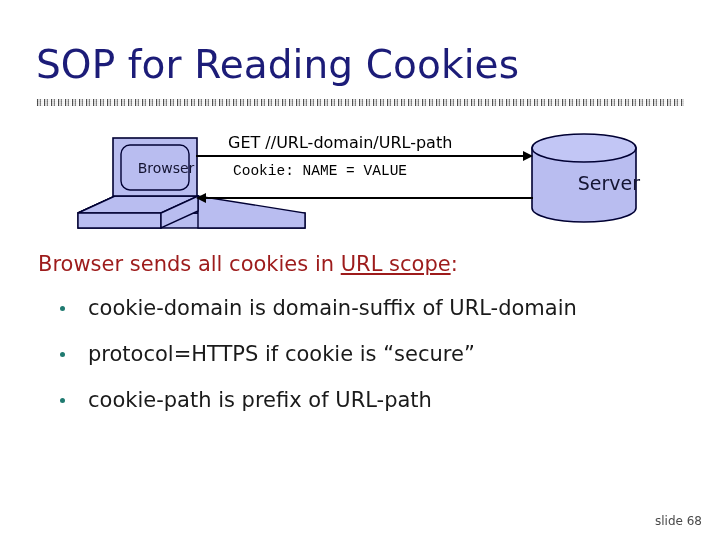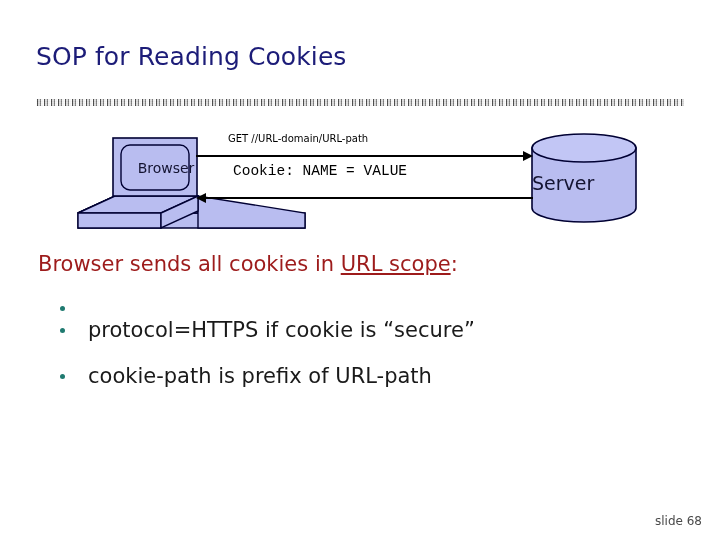--- a/index.html
+++ b/index.html
@@ -19,21 +19,21 @@
     position: absolute;
     inset: 0;
     background: #ffffff;
   }
 
   
   .title {
     position: absolute;
     left: 36px;
     top: 42px;
-    font-size: 25px;
+    font-size: 39px;
     color: #1c1c78;
     font-family: "DejaVu Sans", "Liberation Sans", sans-serif;
     letter-spacing: 0.1px;
     white-space: nowrap;
   }
 
   
   .divider {
     position: absolute;
     left: 36px;
@@ -68,31 +68,31 @@
     font-size: 14px;
     color: #141432;
     font-family: "DejaVu Sans", "Liberation Sans", sans-serif;
     margin-left: 12px;
   }
   .server-label {
     position: absolute;
     left: 532px;
     top: 172px;
     width: 108px;
-    text-align: left;
+    text-align: right;
     font-size: 19px;
     color: #141432;
     font-family: "DejaVu Sans", "Liberation Sans", sans-serif;
   }
 
   .msg-top {
     position: absolute;
     left: 228px;
     top: 133px;
-    font-size: 10px;
+    font-size: 16px;
     color: #000000;
     white-space: nowrap;
     font-family: "DejaVu Sans", "Liberation Sans", sans-serif;
   }
   .msg-bottom {
     position: absolute;
     left: 233px;
     top: 163px;
     font-size: 14.5px;
     color: #000000;
@@ -198,20 +198,21 @@
 
     <div class="msg-top">GET  //URL-domain/URL-path</div>
     <div class="msg-bottom">Cookie:  NAME = VALUE</div>
   </div>
 
   <div class="lead"><span>Browser sends all cookies in </span><u>URL scope</u><span>:</span></div>
 
   <div class="bullets">
     <div class="bullet">
       <span class="dot"></span>
+      <span>cookie-domain is domain-suffix of URL-domain</span>
     </div>
     <div class="bullet">
       <span class="dot"></span>
       <span>protocol=HTTPS if cookie is “secure”</span>
     </div>
     <div class="bullet">
       <span class="dot"></span>
       <span>cookie-path is prefix of URL-path</span>
     </div>
   </div>

